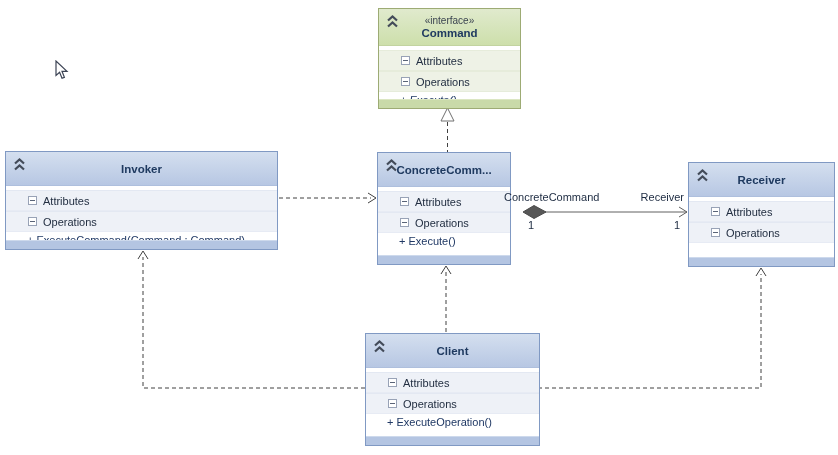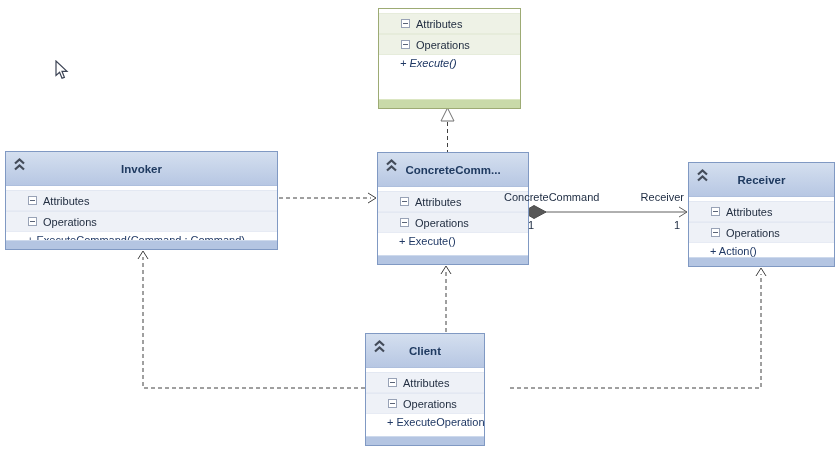--- a/index.html
+++ b/index.html
@@ -76,20 +76,31 @@
     </g>
 
     <g>
       <line x1="545" y1="212" x2="687" y2="212" stroke="#606060" stroke-width="1"></line>
       <polygon points="523,212 534,205.5 546,212 534,218.5" fill="#575757" stroke="#4a4a4a" stroke-width="1"></polygon>
       <polyline points="679,207 687,212 679,217" fill="none" stroke="#606060" stroke-width="1"></polyline>
     </g>
   </svg>
 
   <div class="uml-box green" style="left:378px;top:8px;width:143px;height:101px;">
+    <div class="box-header two-line">
+      <span class="chevron">
+        <svg width="15" height="14" viewBox="0 0 15 14">
+            <path d="M3 5.5 L7.5 1.5 L12 5.5 M3 11.5 L7.5 7.5 L12 11.5" fill="none" stroke="#434b59" stroke-width="2.2"></path>
+          </svg>
+      </span>
+      <div class="header-text">
+        <div class="stereotype">«interface»</div>
+        <div class="cls-title">Command</div>
+      </div>
+    </div>
     <div class="spacer"></div>
     <div class="section-row green-row">
       <span class="expander"></span>
       <span>Attributes</span>
     </div>
     <div class="section-row green-row">
       <span class="expander"></span>
       <span>Operations</span>
     </div>
     <div class="member-row italic">+ Execute()</div>
@@ -111,21 +122,21 @@
       <span>Attributes</span>
     </div>
     <div class="section-row">
       <span class="expander"></span>
       <span>Operations</span>
     </div>
     <div class="member-row">+ ExecuteCommand(Command : Command)</div>
     <div class="box-footer"></div>
   </div>
 
-  <div class="uml-box blue" style="left:377px;top:152px;width:152px;height:113px;">
+  <div class="uml-box blue" style="left:377px;top:152px;width:134px;height:113px;">
     <div class="box-header">
       <span class="chevron">
         <svg width="15" height="14" viewBox="0 0 15 14">
             <path d="M3 5.5 L7.5 1.5 L12 5.5 M3 11.5 L7.5 7.5 L12 11.5" fill="none" stroke="#434b59" stroke-width="2.2"></path>
           </svg>
       </span>
       <span class="cls-title">ConcreteComm...</span>
     </div>
     <div class="spacer"></div>
     <div class="section-row">
@@ -151,25 +162,24 @@
     </div>
     <div class="spacer"></div>
     <div class="section-row">
       <span class="expander"></span>
       <span>Attributes</span>
     </div>
     <div class="section-row">
       <span class="expander"></span>
       <span>Operations</span>
     </div>
-    <div class="member-row">+ Action()</div>
-    <div class="box-footer"></div>
-  </div>
-
-  <div class="uml-box blue" style="left:365px;top:333px;width:120px;height:113px;">
+    <div class="box-footer"></div>
+  </div>
+
+  <div class="uml-box blue" style="left:365px;top:333px;width:175px;height:113px;">
     <div class="box-header">
       <span class="chevron">
         <svg width="15" height="14" viewBox="0 0 15 14">
             <path d="M3 5.5 L7.5 1.5 L12 5.5 M3 11.5 L7.5 7.5 L12 11.5" fill="none" stroke="#434b59" stroke-width="2.2"></path>
           </svg>
       </span>
       <span class="cls-title">Client</span>
     </div>
     <div class="spacer"></div>
     <div class="section-row">

